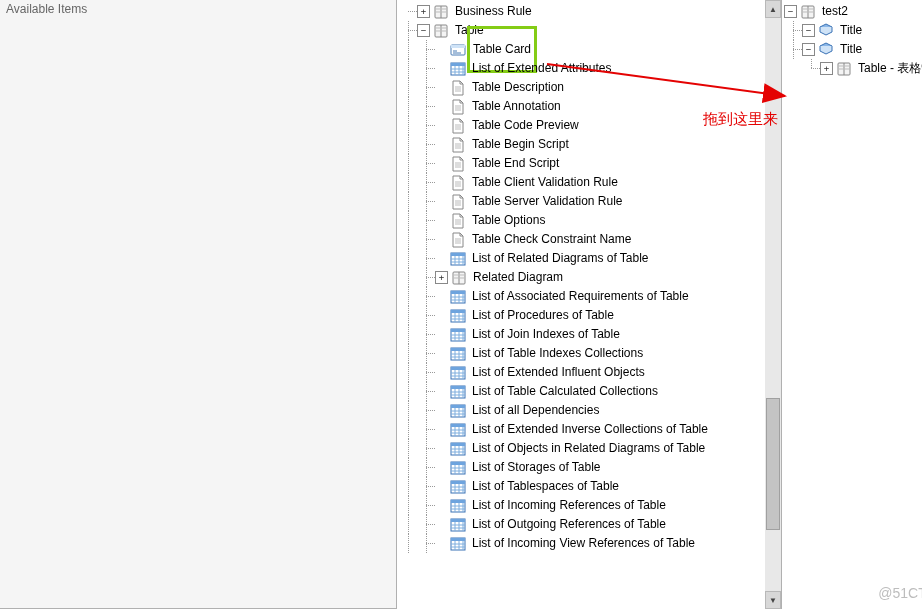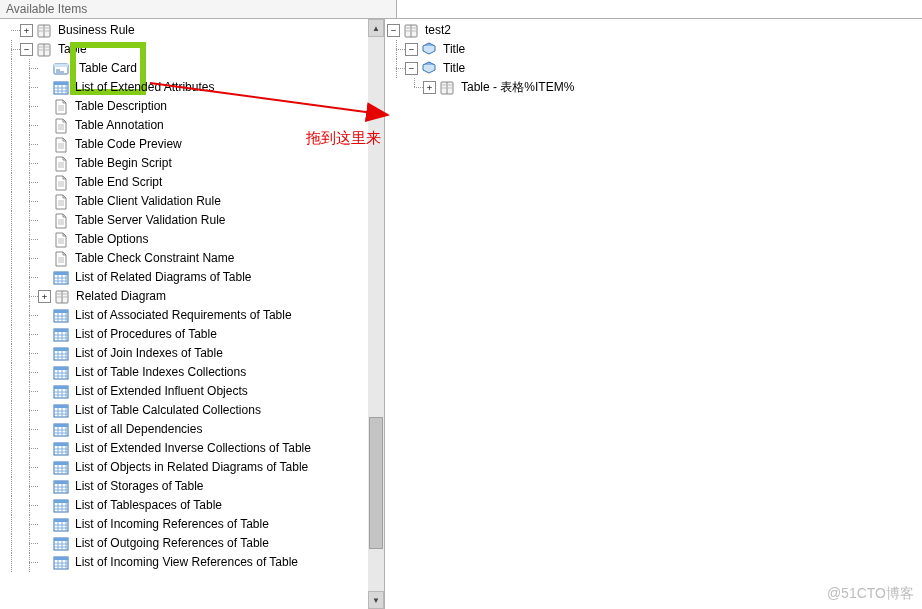--- a/index.html
+++ b/index.html
@@ -1,36 +1,36 @@
 <!DOCTYPE html>
 <html><head>
 <meta charset="utf-8">
 <style>
   html,body{margin:0;padding:0;width:922px;height:609px;font-family:Tahoma,Arial,sans-serif;font-size:12px;background:#fff;color:#000;overflow:hidden}
-  .root{display:flex;flex-direction:column;height:100%}
+  .root{display:flex;flex-direction:row;height:100%}
   .headers{display:flex;border-bottom:1px solid #b0b0b0}
   .head-col{font-size:12px;color:#666;padding:2px 6px 2px 6px;background:#f5f5f5}
   .head-left{width:384px;border-right:1px solid #b0b0b0}
   .head-right{flex:1}
   .body{display:flex;flex:1;min-height:0;position:relative}
   .panel{position:relative;overflow:hidden;height:100%}
   .panel-left{width:384px;border-right:1px solid #b0b0b0;display:flex}
   .panel-right{flex:1}
   .tree{padding:2px 0 2px 2px;white-space:nowrap}
   .row{display:flex;align-items:center;height:19px;line-height:19px}
   .ind{display:inline-block;width:18px;height:19px;position:relative;flex:0 0 18px}
   
   .vline::before{content:"";position:absolute;left:9px;top:0;bottom:0;border-left:1px dotted #999}
   .hbranch::after{content:"";position:absolute;left:9px;top:9px;width:9px;border-top:1px dotted #999}
   .last .vline::before{bottom:10px}
   .exp{display:inline-flex;width:11px;height:11px;border:1px solid #888;background:#fff;align-items:center;justify-content:center;font-size:9px;line-height:9px;margin-right:3px;color:#333;font-family:monospace}
   .exp-sp{display:inline-block;width:15px}
   .ico{display:inline-block;width:16px;height:16px;margin-right:4px;vertical-align:middle}
   .lbl{padding:0 2px}
-  .highlight{border:6px solid #84cc16;padding:11px 3px;margin-left:-3px}
+  .highlight{border:3px solid #84cc16;padding:11px 3px;margin-left:-3px}
   
   .sb{width:16px;background:#e8e8e8;display:flex;flex-direction:column}
   .sb-btn{height:16px;background:#d8d8d8;border:1px solid #b8b8b8;display:flex;align-items:center;justify-content:center;font-size:8px;color:#444}
   .sb-track{flex:1;position:relative}
   .sb-thumb{position:absolute;left:1px;right:1px;background:#c4c4c4;border:1px solid #a0a0a0}
   
   .overlay{position:absolute;left:0;top:0;width:100%;height:100%;pointer-events:none}
   .anno-text{position:absolute;color:#e40202;font-size:15px;font-family:Liberation Sans, sans-serif}
   .watermark{position:absolute;right:8px;bottom:6px;color:#bdbdbd;font-size:14px}
 </style>

